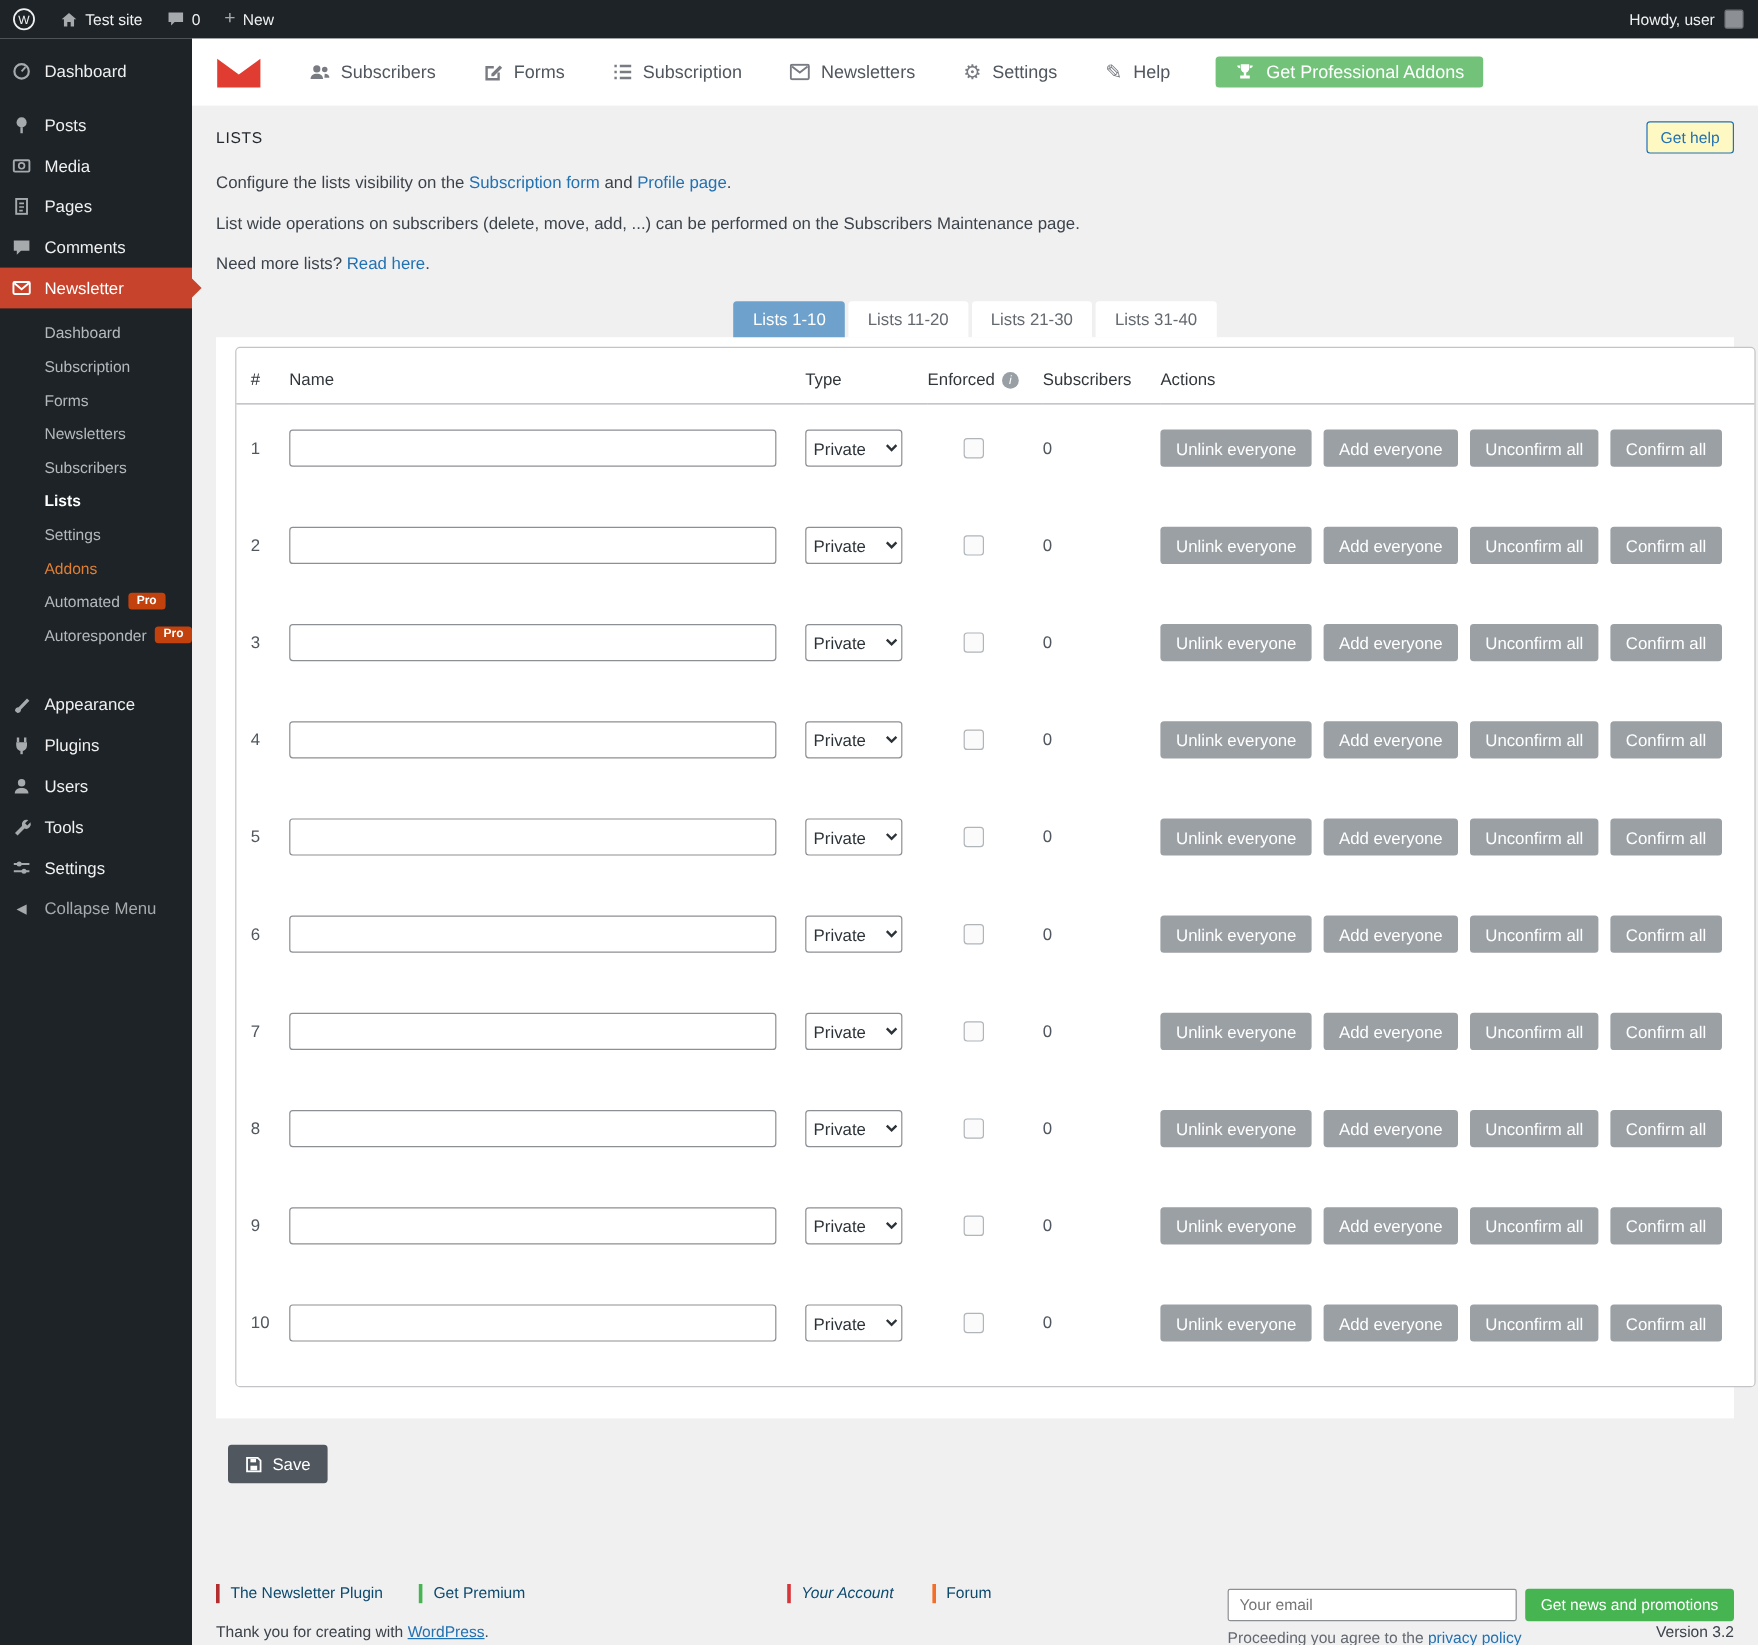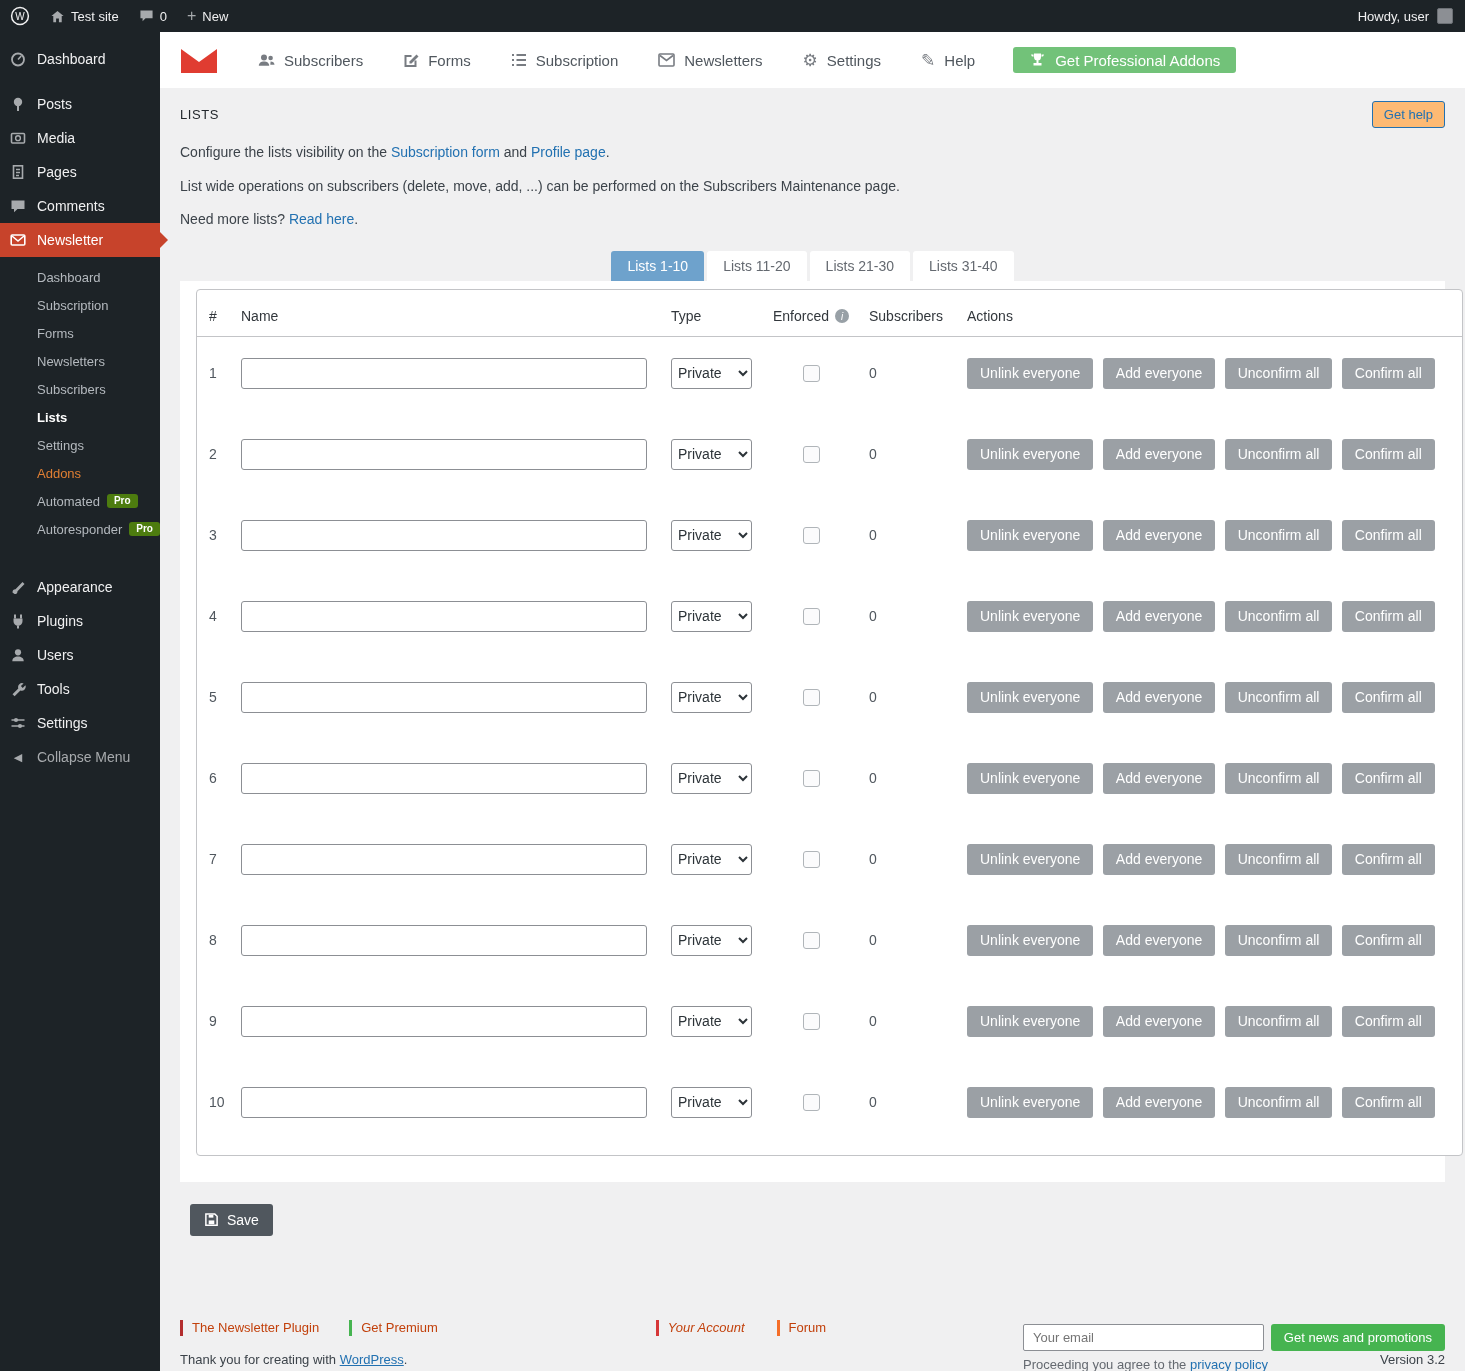--- a/index.html
+++ b/index.html
@@ -29,38 +29,38 @@
   .menu-item.active-red { background:#c7432b; color:#fff; position:relative; }
   .menu-item.active-red .mi-icon { color:#fff; }
   .menu-item.active-red::after { content:""; position:absolute; right:-16px; top:50%; margin-top:-8px;
     width:0; height:0; border:8px solid transparent; border-left-color:#c7432b; }
   .menu-item.dim { color:#a7aaad; }
   .submenu { padding:6px 0 10px; }
   .submenu-item { display:flex; align-items:center; height:28px; padding:0 8px 0 37px;
     font-size:13px; color:#b4b9be; cursor:pointer; }
   .submenu-item.current { color:#fff; font-weight:bold; }
   .submenu-item.orange { color:#e07f33; }
-  .pro-badge { margin-left:7px; background:#4d7c0f; color:#fff; font-size:10px; font-weight:bold;
+  .pro-badge { margin-left:7px; background:#c2410c; color:#fff; font-size:10px; font-weight:bold;
     padding:2px 7px; border-radius:3px; line-height:1; }
 
   
   .content { position:absolute; top:32px; left:160px; right:0; bottom:0; background:#f0f0f1; }
 
   .topnav { height:56px; background:#fff; display:flex; align-items:center; padding:0 16px; }
   .nav-logo { margin:0 20px 0 4px; display:flex; }
   .nav-item { display:flex; align-items:center; gap:9px; padding:0 20px; height:100%;
     color:#50575e; font-size:15px; cursor:pointer; }
   .nav-icon { color:#787c82; display:flex; align-items:center; font-size:17px; line-height:1; }
   .addons-btn { margin-left:18px; background:#72c279; color:#fff; border:none; border-radius:3px;
     height:26px; padding:0 16px; font-size:15px; display:flex; align-items:center; gap:9px;
     cursor:pointer; font-family:inherit; }
 
   .page-head { display:flex; align-items:center; padding:12px 20px 0; height:40px; }
   .page-title { font-size:13px; color:#23282d; letter-spacing:.6px; font-weight:400; }
-  .get-help { margin-left:auto; background:#fdba74; border:1px solid #2271b1; color:#2271b1;
+  .get-help { margin-left:auto; background:#fef9c3; border:1px solid #2271b1; color:#2271b1;
     border-radius:3px; font-size:13px; padding:5px 11px; cursor:pointer; font-family:inherit; }
 
   .intro p { margin:16px 20px 0; font-size:14px; color:#3c434a; line-height:1.25; }
   .link { color:#2271b1; cursor:pointer; text-decoration:none; }
 
   .tabs { display:flex; gap:3px; margin:22px 20px 0;justify-content:center; }
   .tab { background:#fff; color:#646970; font-size:14px; padding:7px 16px;
     border-radius:3px 3px 0 0; cursor:pointer; }
   .tab.active { background:#6ea2cc; color:#fff; }
 
@@ -88,21 +88,21 @@
     border-radius:50%; background:#98a0a6; color:#fff; font-size:10px; font-style:italic;
     margin-left:6px; vertical-align:1px; }
 
   .save-btn { margin:22px 0 0 30px; background:#50575e; color:#fff; border:none; border-radius:3px;
     height:32px; padding:0 14px; font-size:14px; display:inline-flex; align-items:center; gap:8px;
     cursor:pointer; font-family:inherit; }
 
   
   .footer { margin:70px 20px 0; position:relative; }
   .footer-links { display:flex; align-items:center; padding-top:14px; }
-  .f-link { border-left:3px solid #999; padding-left:9px; font-size:13px; color:#c2410c;
+  .f-link { border-left:3px solid #999; padding-left:9px; font-size:13px; color:#0c4a6e;
     line-height:16px; cursor:pointer; }
   .f-link.c0 { border-color:#b32d2e; margin-right:30px; }
   .f-link.c1 { border-color:#46b450; margin-right:218px; }
   .f-link.c2 { border-color:#d63638; margin-right:32px;font-style:italic; }
   .f-link.c3 { border-color:#f56e28; }
   .newsletter-box { position:absolute; right:0; top:18px; width:422px;margin-left:34px; }
   .nb-row { display:flex; gap:7px; }
   .email-input { flex:1; height:27px; border:1px solid #8c8f94; border-radius:2px; padding:0 9px;
     font-size:13px; font-family:inherit; }
   .subscribe-btn { background:#46b450; color:#fff; border:none; border-radius:3px; height:27px;

